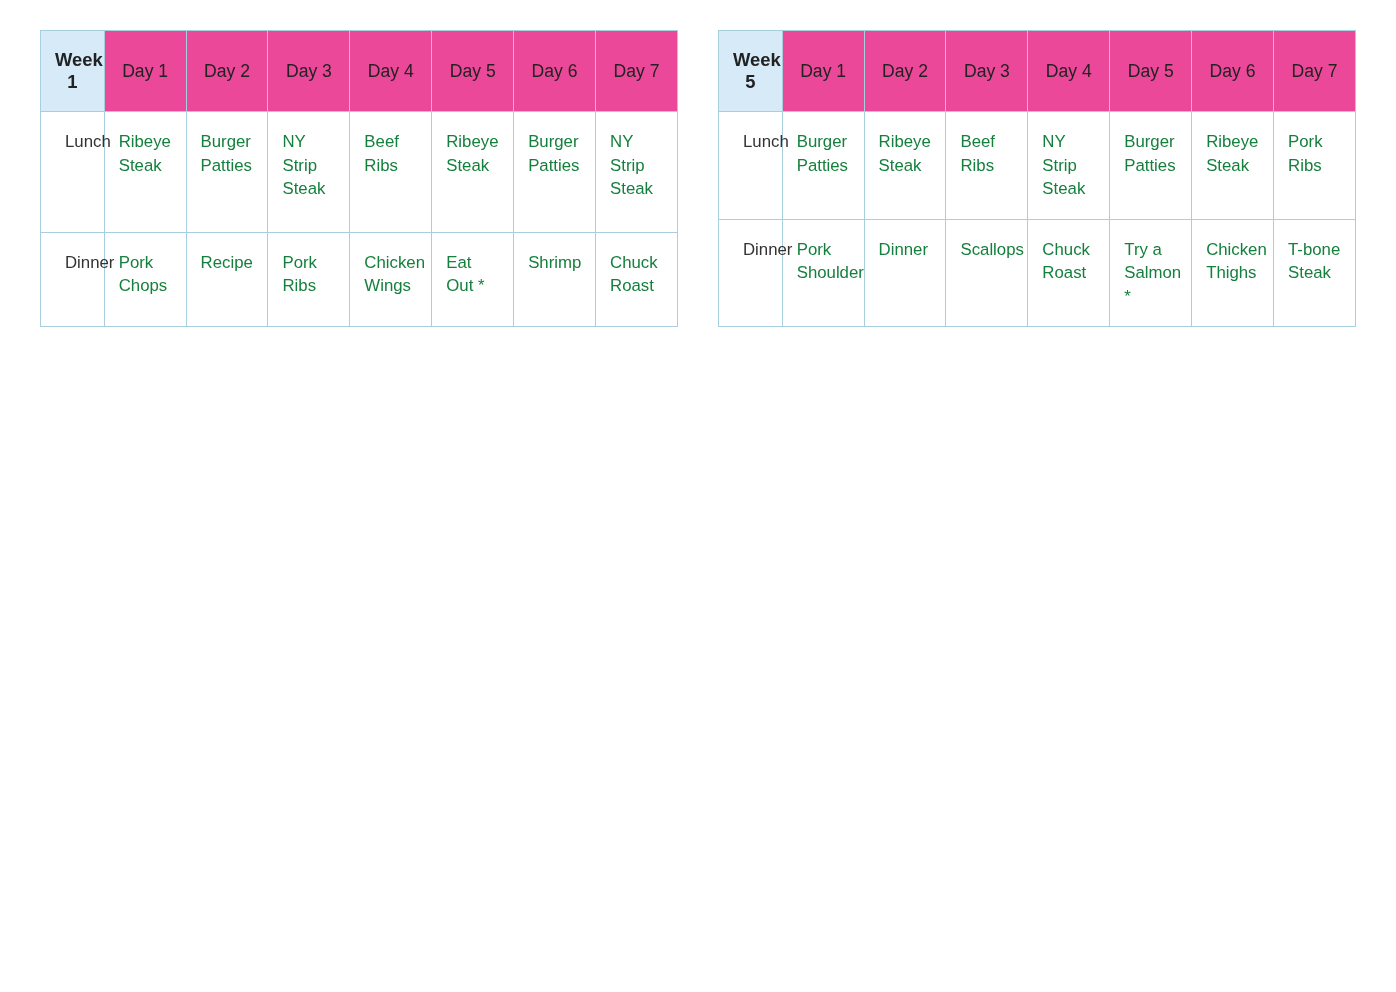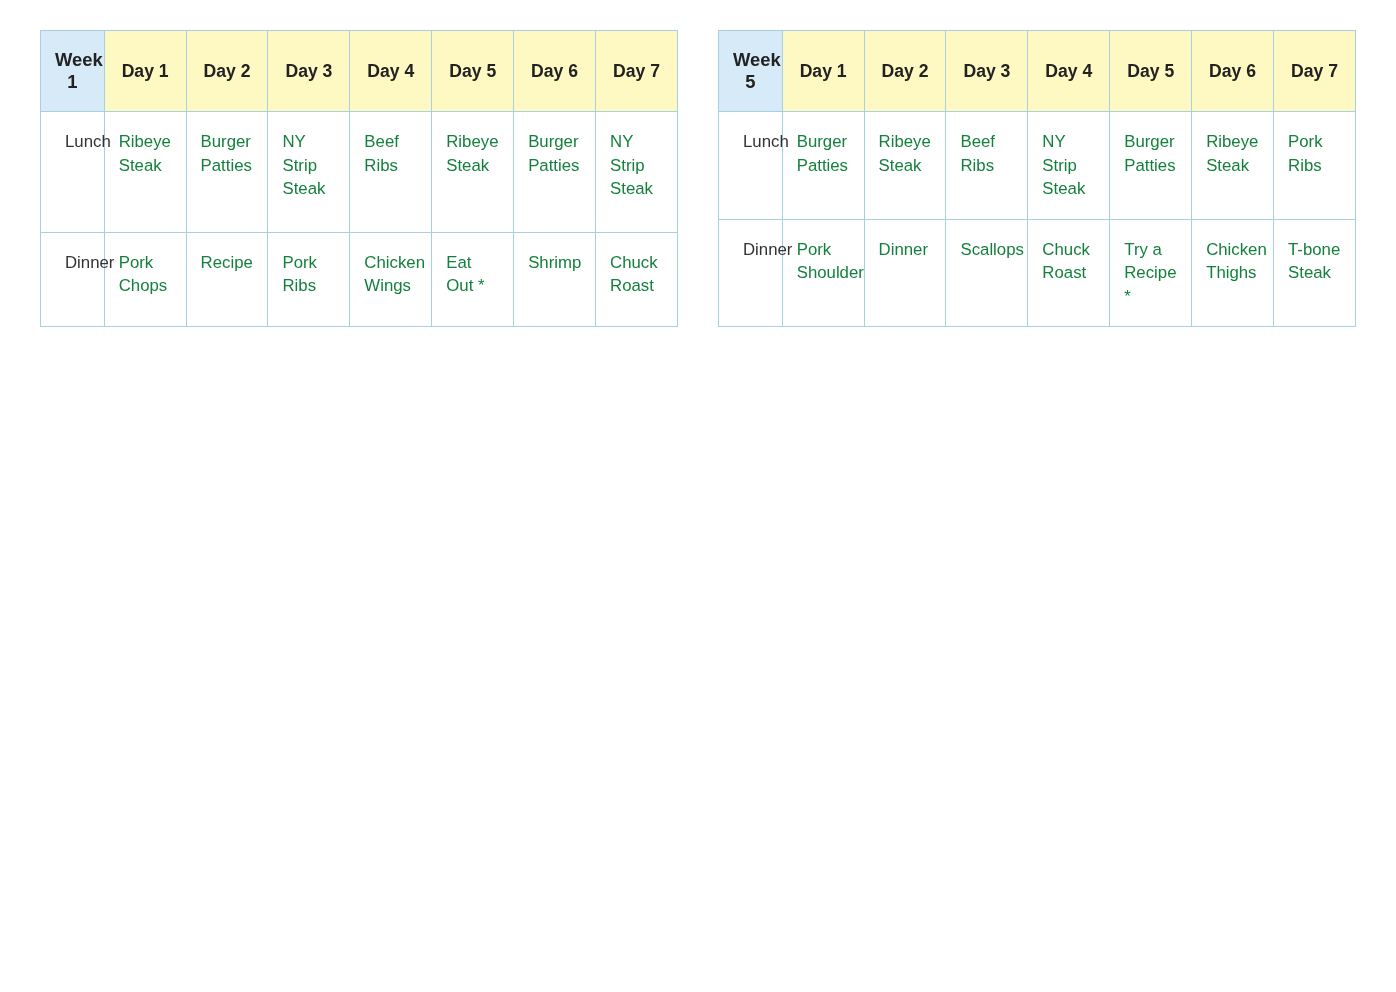--- a/index.html
+++ b/index.html
@@ -21,22 +21,22 @@
       gap: 40px;
     }
 
     table {
       border-collapse: collapse;
       width: 100%;
       table-layout: fixed;
     }
 
     th {
-      background-color: #fef9c3;
-      font-weight: bold;
+      background-color: #ec4899;
+      font-weight: normal;
       font-size: 1.1rem;
       padding: 18px 14px;
       border: 1px solid #a8cfe0;
       vertical-align: middle;
       color: #222;
     }
 
     td {
       border: 1px solid #a8cfe0;
       padding: 18px 14px;
@@ -123,19 +123,19 @@
           <td>Burger Patties</td>
           <td>Ribeye Steak</td>
           <td>Pork Ribs</td>
         </tr>
         <tr>
           <td class="row-label">Dinner</td>
           <td>Pork Shoulder</td>
           <td>Dinner</td>
           <td>Scallops</td>
           <td>Chuck Roast</td>
-          <td>Try a Recipe *</td>
+          <td>Try a Salmon *</td>
           <td>Chicken Thighs</td>
           <td>T-bone Steak</td>
         </tr>
       </tbody>
     </table>
   </div>
 
 </body></html>

